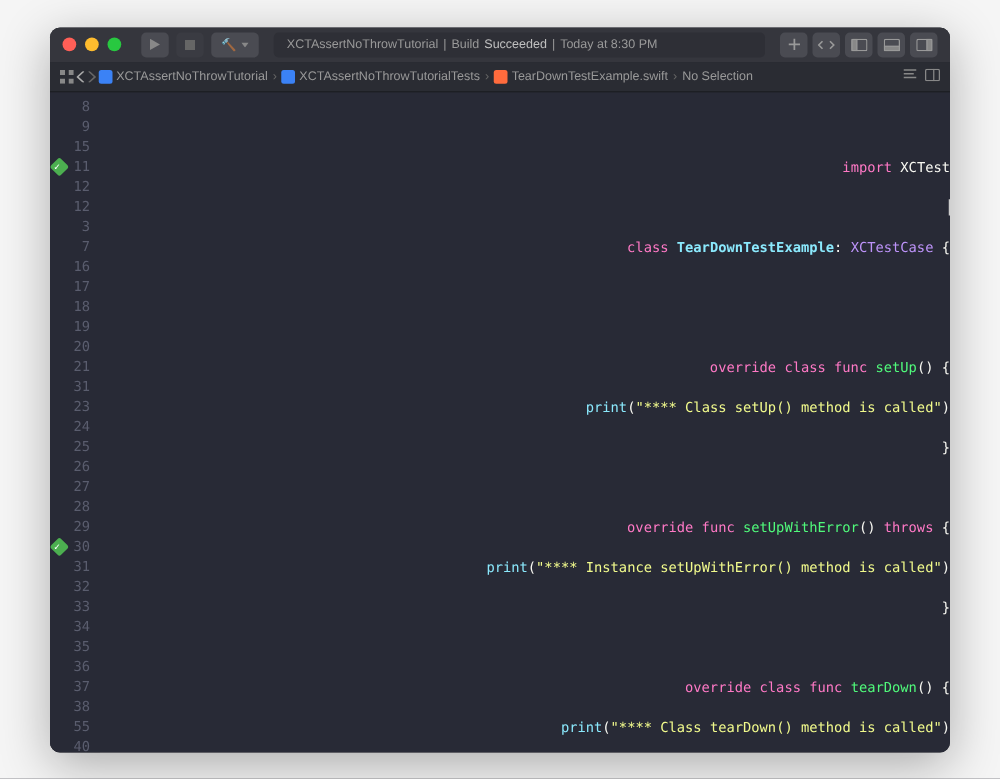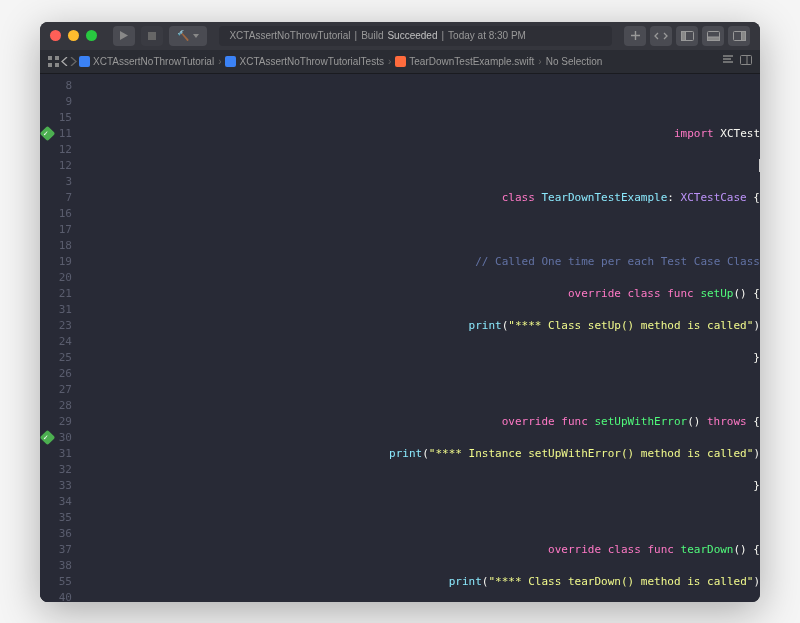--- a/index.html
+++ b/index.html
@@ -141,21 +141,21 @@
 }
 .code {
   flex: 1;
   padding: 4px 0 4px 4px;
   color: #f8f8f2;
   white-space: pre;
   overflow: auto;
 }
 .code .row { height: 16px; text-align: right; }
 .kw { color: #ff79c6; }
-.cls { color: #8be9fd; }
+.cls { color: #8be9fd; font-weight: bold; }
 .cls2 { color: #bd93f9; }
 .fn { color: #50fa7b; }
 .call { color: #8be9fd; }
 .str { color: #f1fa8c; }
 .cmt { color: #6272a4; }
 .cursor {
   display: inline-block;
   width: 1px;
   height: 13px;
   background: #ccc;
@@ -317,21 +317,21 @@
       <div class="ln">38</div>
       <div class="ln">55</div>
       <div class="ln">40</div>
     </div>
     <div class="code">
 <div class="row"></div>
 <div class="row"><span class="kw">import</span><span> XCTest</span></div>
 <div class="row"><span class="cursor"></span></div>
 <div class="row"><span class="kw">class</span><span> </span><span class="cls">TearDownTestExample</span><span>: </span><span class="cls2">XCTestCase</span><span> {</span></div>
 <div class="row"></div>
-<div class="row"><span>    </span><span class="cmt">// Called One time per each Test Case Class</span></div>
+<div class="row"><span>    </span></div>
 <div class="row"><span>    </span><span class="kw">override</span><span> </span><span class="kw">class</span><span> </span><span class="kw">func</span><span> </span><span class="fn">setUp</span><span>() {</span></div>
 <div class="row"><span>        </span><span class="call">print</span><span>(</span><span class="str">"**** Class setUp() method is called"</span><span>)</span></div>
 <div class="row"><span>    }</span></div>
 <div class="row"></div>
 <div class="row"><span>    </span><span class="kw">override</span><span> </span><span class="kw">func</span><span> </span><span class="fn">setUpWithError</span><span>() </span><span class="kw">throws</span><span> {</span></div>
 <div class="row"><span>            </span><span class="call">print</span><span>(</span><span class="str">"**** Instance setUpWithError() method is called"</span><span>)</span></div>
 <div class="row"><span>    }</span></div>
 <div class="row"></div>
 <div class="row"><span>    </span><span class="kw">override</span><span> </span><span class="kw">class</span><span> </span><span class="kw">func</span><span> </span><span class="fn">tearDown</span><span>() {</span></div>
 <div class="row"><span>        </span><span class="call">print</span><span>(</span><span class="str">"**** Class tearDown() method is called"</span><span>)</span></div>

